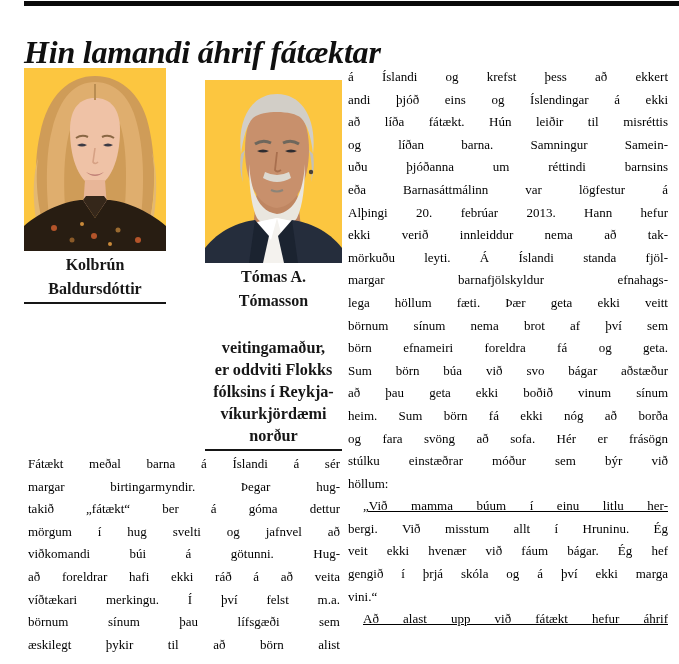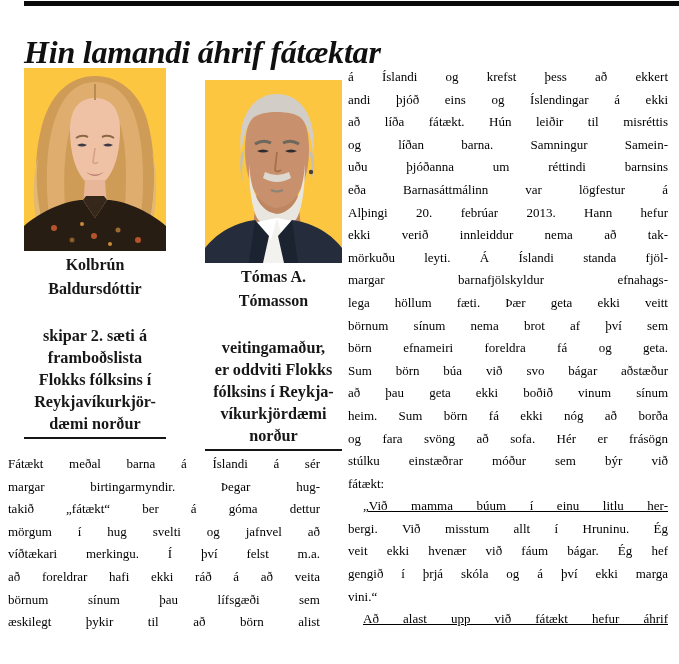--- a/index.html
+++ b/index.html
@@ -37,21 +37,21 @@
     margin-top:25px;text-align:center;font-weight:bold;
     font-size:16.2px;line-height:22px;color:#171717;
   }
   .cap-rule{
     margin-top:2px;border-bottom:2px solid #161616;width:100%;height:0;
   }
   .col{
     position:absolute;overflow:hidden;
     font-size:13px;line-height:22.6px;color:#000000;
   }
-  .col.left{left:8px;top:453px;width:312px;height:211px;}
+  .col.left{left:28px;top:453px;width:312px;height:211px;}
   .col.right{left:348px;top:66px;width:320px;height:598px;}
   .line{text-align:justify;text-align-last:justify;white-space:normal;}
   .line.end{text-align-last:left;}
   .line.indent{text-indent:15px;text-decoration:underline;}
 </style>
 </head>
 <body>
 
 <div class="topbar"></div>
 
@@ -90,27 +90,20 @@
     <circle cx="70" cy="168" r="3" fill="#b4542a"></circle>
     <circle cx="94" cy="162" r="2.5" fill="#9a6a30"></circle>
     <circle cx="114" cy="172" r="3" fill="#b4542a"></circle>
     <circle cx="58" cy="156" r="2" fill="#c98a3a"></circle>
     <circle cx="86" cy="176" r="2" fill="#c98a3a"></circle>
   </svg>
   <figcaption>
     <div class="cap-name">
         <div>Kolbrún</div>
         <div>Baldursdóttir</div>
-      </div>
-    <div class="cap-role">
-        <div>skipar 2. sæti á</div>
-        <div>framboðslista</div>
-        <div>Flokks fólksins í</div>
-        <div>Reykjavíkurkjör-</div>
-        <div>dæmi norður</div>
       </div>
     <div class="cap-rule"></div>
   </figcaption>
 </figure>
 
 <figure class="figure right" style="margin:12px">
   <svg class="photo" viewBox="0 0 137 183" aria-label="">
     <rect x="0" y="0" width="137" height="183" style="fill:var(--photo-bg)"></rect>
 
     <path d="M52,110 L92,110 L96,148 L48,148 Z" fill="#bf8662"></path>
@@ -158,22 +151,23 @@
       </div>
     <div class="cap-rule"></div>
   </figcaption>
 </figure>
 
 <div class="col left">
     <div class="line">Fátækt meðal barna á Íslandi á sér</div>
     <div class="line">margar birtingarmyndir. Þegar hug-</div>
     <div class="line">takið „fátækt“ ber á góma dettur</div>
     <div class="line">mörgum í hug svelti og jafnvel að</div>
+    <div class="line">viðkomandi búi á götunni. Hug-</div>
+    <div class="line">að foreldrar hafi ekki ráð á að veita</div>
     <div class="line">víðtækari merkingu. Í því felst m.a.</div>
-    <div class="line">að foreldrar hafi ekki ráð á að veita</div>
     <div class="line">börnum sínum þau lífsgæði sem</div>
     <div class="line">æskilegt þykir til að börn alist</div>
   </div>
 <div class="col right">
     <div class="line">á Íslandi og krefst þess að ekkert</div>
     <div class="line">andi þjóð eins og Íslendingar á ekki</div>
     <div class="line">að líða fátækt. Hún leiðir til misréttis</div>
     <div class="line">og líðan barna. Samningur Samein-</div>
     <div class="line">uðu þjóðanna um réttindi barnsins</div>
     <div class="line">eða Barnasáttmálinn var lögfestur á</div>
@@ -182,20 +176,20 @@
     <div class="line">mörkuðu leyti. Á Íslandi standa fjöl-</div>
     <div class="line">margar barnafjölskyldur efnahags-</div>
     <div class="line">lega höllum fæti. Þær geta ekki veitt</div>
     <div class="line">börnum sínum nema brot af því sem</div>
     <div class="line">börn efnameiri foreldra fá og geta.</div>
     <div class="line">Sum börn búa við svo bágar aðstæður</div>
     <div class="line">að þau geta ekki boðið vinum sínum</div>
     <div class="line">heim. Sum börn fá ekki nóg að borða</div>
     <div class="line">og fara svöng að sofa. Hér er frásögn</div>
     <div class="line">stúlku einstæðrar móður sem býr við</div>
-    <div class="line end">fátækt:</div>
+    <div class="line end">höllum:</div>
     <div class="line indent">„Við mamma búum í einu litlu her-</div>
     <div class="line">bergi. Við misstum allt í Hruninu. Ég</div>
     <div class="line">veit ekki hvenær við fáum bágar. Ég hef</div>
     <div class="line">gengið í þrjá skóla og á því ekki marga</div>
     <div class="line end">vini.“</div>
     <div class="line indent">Að alast upp við fátækt hefur áhrif</div>
   </div>
 
 </body></html>

